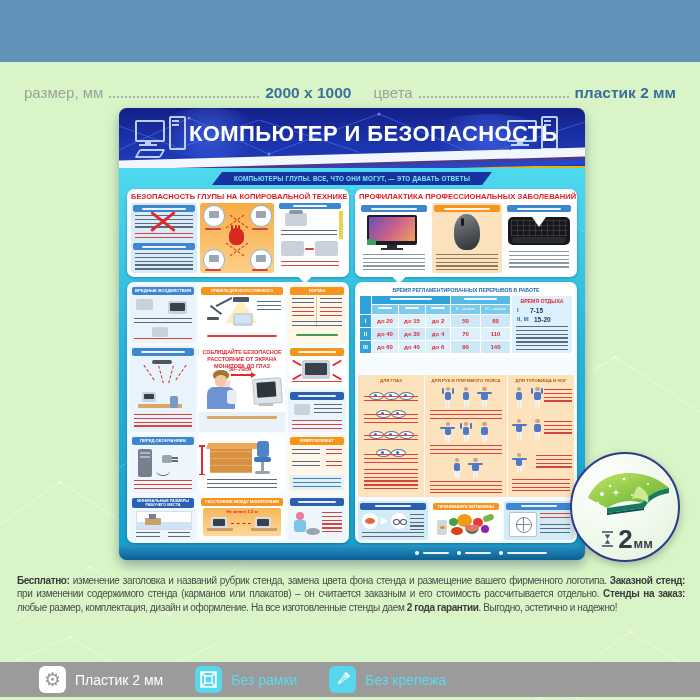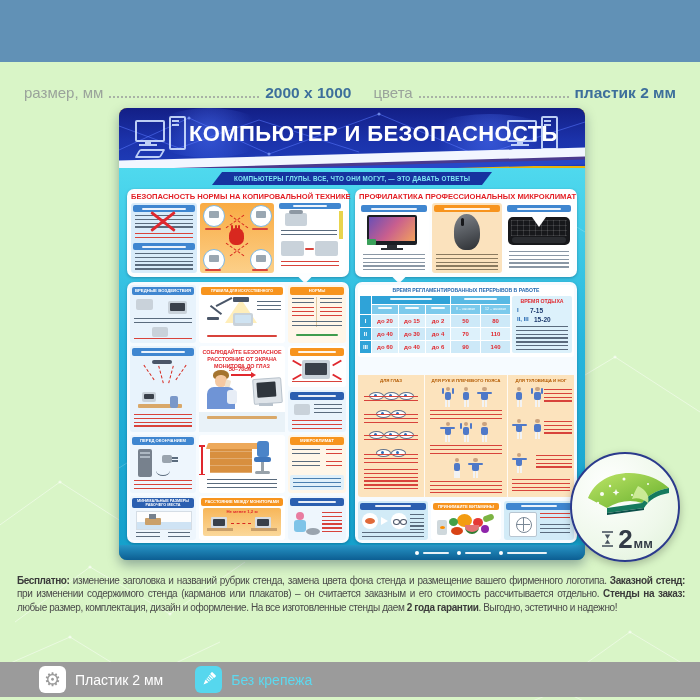--- a/index.html
+++ b/index.html
@@ -188,21 +188,21 @@
           <path d="M350,60 L410,30 L466,64"></path>
         </g>
       </svg>
 
       <div class="quote">
         <span>КОМПЬЮТЕРЫ ГЛУПЫ. ВСЕ, ЧТО ОНИ МОГУТ, — ЭТО ДАВАТЬ ОТВЕТЫ</span>
       </div>
 
       <div class="panel" style="left:8px;top:21px;width:222px;height:88px">
         <div class="tail" style="right:38px"></div>
-        <div class="ptitle">БЕЗОПАСНОСТЬ НОРМЫ НА КОПИРОВАЛЬНОЙ ТЕХНИКЕ</div>
+        <div class="ptitle">БЕЗОПАСНОСТЬ ГЛУПЫ НА КОПИРОВАЛЬНОЙ ТЕХНИКЕ</div>
 
         <div class="mp" style="left:4px;top:14px;width:66px;height:70px;background:#d9ecfa">
           <div class="hbar bg-blue" style="left:2px;top:2px;width:62px;height:7px">
               <div class="wline"></div>
             </div>
           <div class="tx tx-dark abs" style="left:4px;top:12px;width:58px;height:15px"></div>
           <div class="redX" style="left:17px;top:17px;transform:rotate(38deg)"></div>
           <div class="redX" style="left:17px;top:17px;transform:rotate(-38deg)"></div>
           <div class="tx tx-red abs" style="left:4px;top:30px;width:58px;height:7px"></div>
           <div class="hbar bg-blue" style="left:2px;top:40px;width:62px;height:7px">
@@ -249,21 +249,21 @@
           <div class="tx tx-dark abs" style="left:4px;top:27px;width:56px;height:6px"></div>
           <div class="monbox" style="left:4px;top:38px;width:23px;height:15px"></div>
           <div class="monbox" style="left:38px;top:38px;width:23px;height:15px"></div>
           <div class="line l-red abs" style="left:28px;top:45px;width:9px"></div>
           <div class="tx tx-red abs" style="left:4px;top:58px;width:58px;height:6px"></div>
         </div>
       </div>
 
       <div class="panel" style="left:236px;top:21px;width:222px;height:88px">
         <div class="tail" style="left:38px"></div>
-        <div class="ptitle">ПРОФИЛАКТИКА ПРОФЕССИОНАЛЬНЫХ МИКРОКЛИМАТ</div>
+        <div class="ptitle">ПРОФИЛАКТИКА ПРОФЕССИОНАЛЬНЫХ ЗАБОЛЕВАНИЙ</div>
 
         <div class="mp" style="left:4px;top:14px;width:70px;height:70px;background:#fff">
           <div class="hbar bg-blue" style="left:2px;top:2px;width:66px;height:7px">
               <div class="wline"></div>
             </div>
           <div class="abs" style="left:8px;top:12px;width:50px;height:30px;background:#1b1e24;border-radius:2px">
             <div class="abs" style="left:2px;top:2px;right:2px;bottom:4px;background:linear-gradient(130deg,#6a4fb5,#c95f8e 50%,#f2a15c)"></div>
           </div>
           <div class="abs" style="left:28px;top:42px;width:10px;height:3px;background:#2a2e34"></div>
           <div class="abs" style="left:22px;top:45px;width:22px;height:2px;background:#2a2e34"></div>
@@ -666,20 +666,32 @@
   <div class="bottombar">
     <div class="fitem" style="margin-left:39px">
       <div class="fico fico-white">
           <span class="gear-glyph">⚙</span>
         </div>
       <span class="flabel flabel-white">Пластик 2 мм</span>
     </div>
     <div class="fitem" style="margin-left:32px">
       <div class="fico fico-cyan">
         <svg width="17" height="17">
+          <rect x="1.2" y="1.2" width="14.6" height="14.6" fill="none" stroke="#fff" stroke-width="1.8"></rect>
+          <rect x="5" y="5" width="7" height="7" fill="none" stroke="#fff" stroke-width="1.4"></rect>
+          <g stroke="#fff" stroke-width="1.4">
+              <path d="M1.2,1.2 L5,5 M15.8,1.2 L12,5 M1.2,15.8 L5,12 M15.8,15.8 L12,12"></path>
+            </g>
+        </svg>
+      </div>
+      <span class="flabel flabel-cyan">Без рамки</span>
+    </div>
+    <div class="fitem" style="margin-left:32px">
+      <div class="fico fico-cyan">
+        <svg width="17" height="17">
           <g transform="rotate(45 8.5 8.5)">
             <rect x="5.5" y="0.5" width="6" height="3" rx="1" fill="#fff"></rect>
             <path d="M6,4.2 H11 L10.2,11.5 L8.5,15.5 L6.8,11.5 Z" fill="#fff"></path>
             <g stroke="#56d7ee" stroke-width="1">
                 <path d="M6.2,6 H10.8 M6.4,8 H10.6 M6.7,10 H10.3"></path>
               </g>
           </g>
         </svg>
       </div>
       <span class="flabel flabel-cyan">Без крепежа</span>

